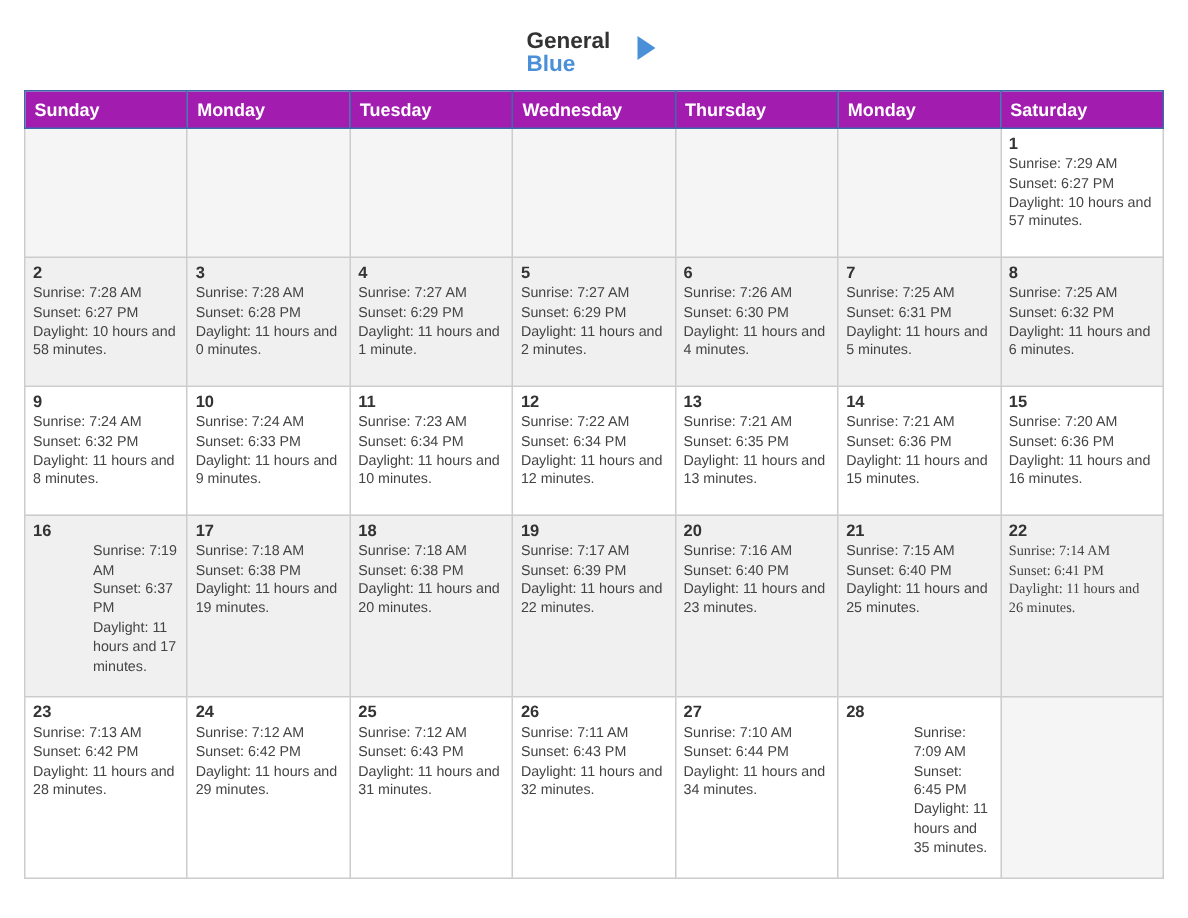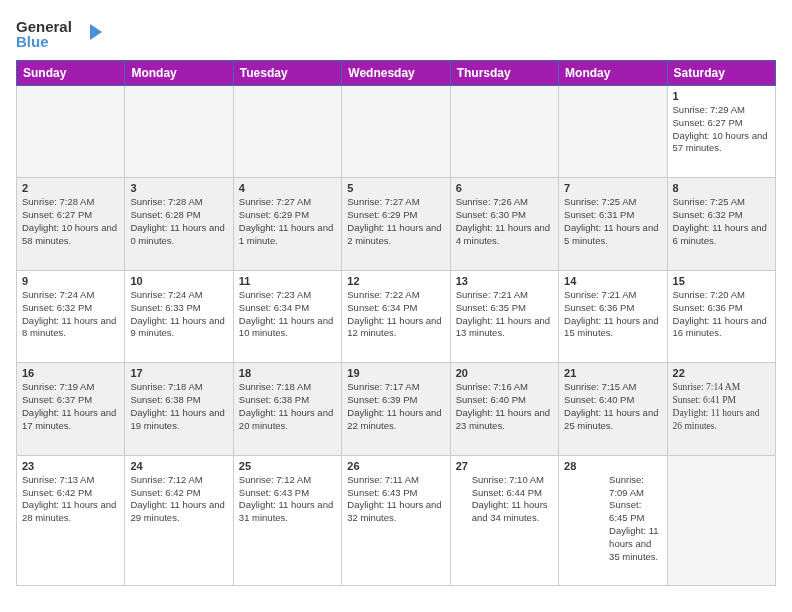--- a/index.html
+++ b/index.html
@@ -9,20 +9,21 @@
       width: 792px;
       height: 612px;
       overflow: hidden;
     }
     .page {
       width: 792px;
       height: 612px;
       padding: 16px 16px 26px 16px;
       display: flex;
       flex-direction: column;
+      align-items: center;
     }
     .header {
       display: flex;
       justify-content: space-between;
       align-items: flex-start;
       margin-bottom: 8px;
     }
     .logo {
       display: flex;
       align-items: center;
@@ -211,21 +212,21 @@
           <td>
             <span class="day-num">15</span>
             <div class="day-info" style="white-space: pre-line;">Sunrise: 7:20 AM
 Sunset: 6:36 PM
 Daylight: 11 hours and 16 minutes.</div>
           </td>
         </tr>
         <tr class="row-shaded">
           <td>
             <span class="day-num">16</span>
-            <div class="day-info" style="white-space: pre-line;">Sunrise: 7:19 AM
+            <div class="day-info" style="white-space: pre-line; margin-left: 40px;">Sunrise: 7:19 AM
 Sunset: 6:37 PM
 Daylight: 11 hours and 17 minutes.</div>
           </td>
           <td>
             <span class="day-num">17</span>
             <div class="day-info" style="white-space: pre-line;">Sunrise: 7:18 AM
 Sunset: 6:38 PM
 Daylight: 11 hours and 19 minutes.</div>
           </td>
           <td>
@@ -279,21 +280,21 @@
 Daylight: 11 hours and 31 minutes.</div>
           </td>
           <td>
             <span class="day-num">26</span>
             <div class="day-info" style="white-space: pre-line;">Sunrise: 7:11 AM
 Sunset: 6:43 PM
 Daylight: 11 hours and 32 minutes.</div>
           </td>
           <td>
             <span class="day-num">27</span>
-            <div class="day-info" style="white-space: pre-line; margin-left: 16px;">Sunrise: 7:10 AM
+            <div class="day-info" style="white-space: pre-line;">Sunrise: 7:10 AM
 Sunset: 6:44 PM
 Daylight: 11 hours and 34 minutes.</div>
           </td>
           <td>
             <span class="day-num">28</span>
             <div class="day-info" style="white-space: pre-line; margin-left: 45px;">Sunrise: 7:09 AM
 Sunset: 6:45 PM
 Daylight: 11 hours and 35 minutes.</div>
           </td>
           <td class="empty-cell"></td>

